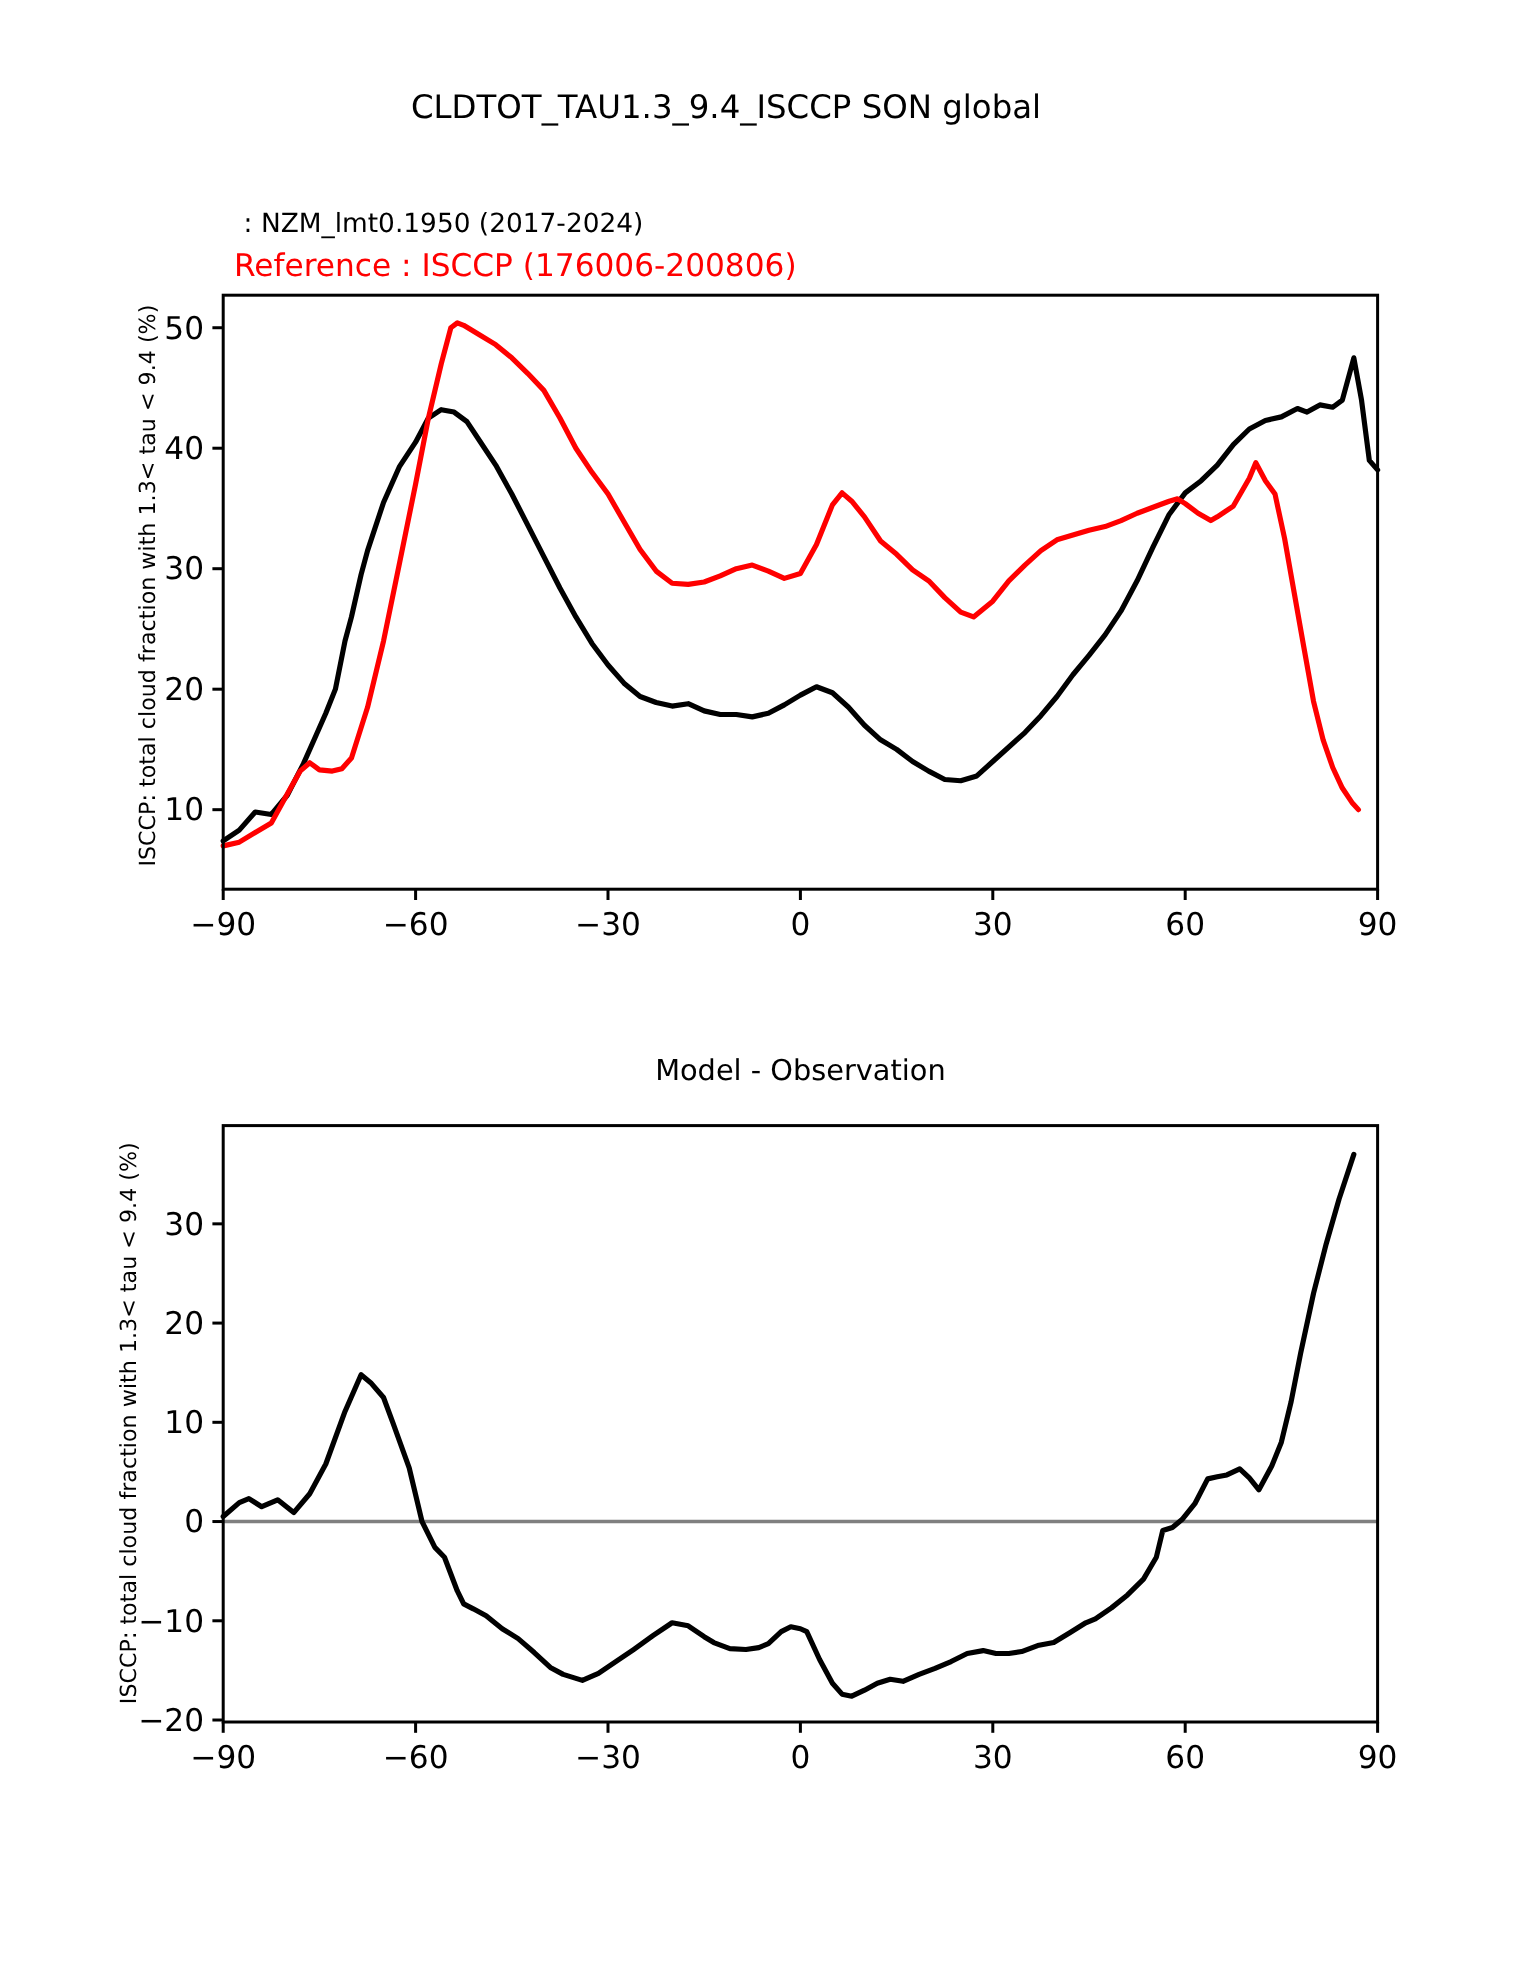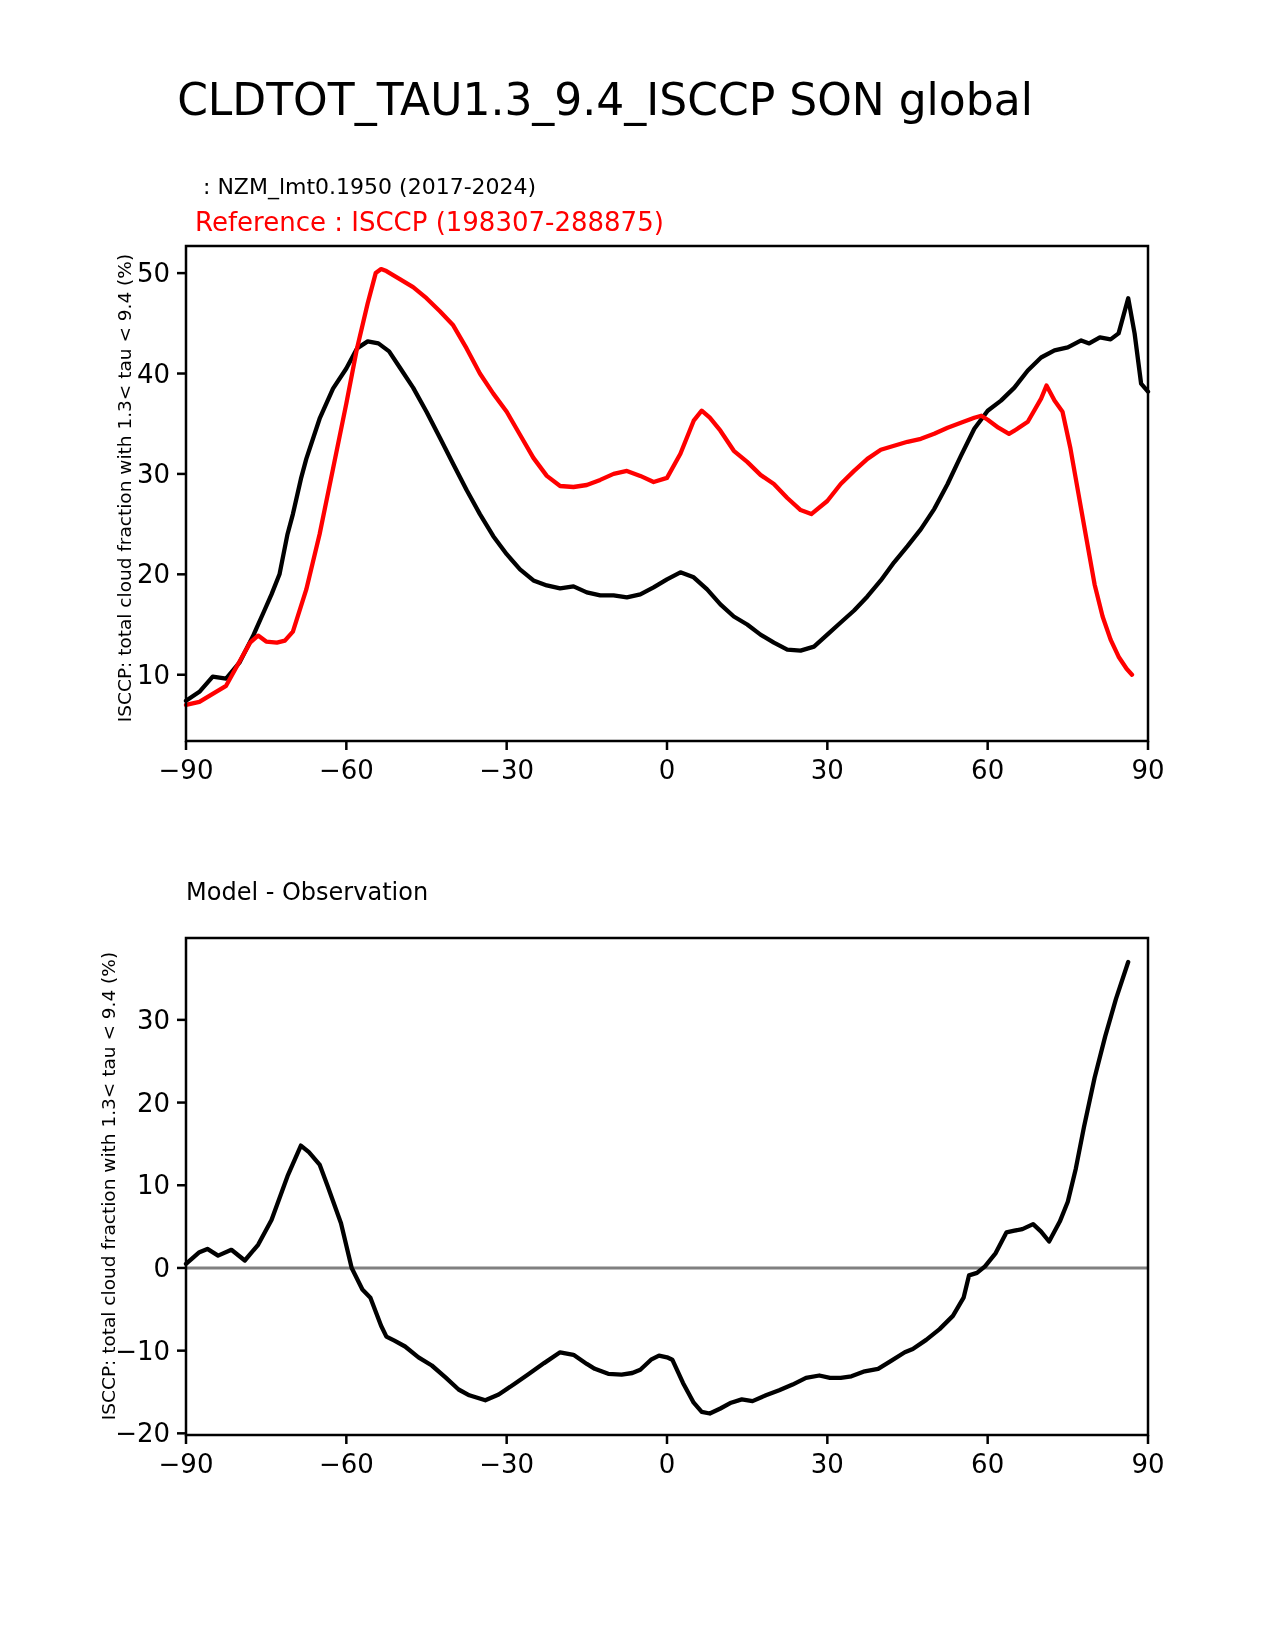--- a/index.html
+++ b/index.html
@@ -1,33 +1,33 @@
 <!DOCTYPE html>
 <html><head>
 <meta charset="utf-8">
 <style>
   html,body{margin:0;padding:0;background:#ffffff;}
   body{width:1275px;height:1650px;position:relative;font-family:"DejaVu Sans","Liberation Sans",sans-serif;color:#000;overflow:hidden;}
   .abs{position:absolute;white-space:nowrap;}
-  #fig-title{top:74px;left:0;width:1210px;text-align:center;font-size:44px;}
+  #fig-title{top:74px;left:0;width:1210px;text-align:center;font-size:27px;}
   #legend-model{top:174px;left:203px;font-size:22px;color:#000;}
   #legend-reference{top:207px;left:195px;font-size:26px;color:#ff0000;}
-  #subplot2-title{top:878px;left:186px;width:962px;text-align:left;font-size:24px;}
+  #subplot2-title{top:878px;left:186px;width:962px;text-align:center;font-size:24px;}
   .ylab{font-size:18.5px;transform:translate(-50%,-50%) rotate(-90deg);transform-origin:center center;}
   #ylabel-top{left:124px;top:488px;}
   #ylabel-bottom{left:108px;top:1186px;}
   svg{position:absolute;left:0;top:0;font-family:"DejaVu Sans","Liberation Sans",sans-serif;}
   svg text{fill:#000;font-size:26px;}
 </style>
 </head>
 <body>
 
 <div class="abs" id="fig-title">CLDTOT_TAU1.3_9.4_ISCCP SON global</div>
 <div class="abs" id="legend-model">: NZM_lmt0.1950 (2017-2024)</div>
-<div class="abs" id="legend-reference">Reference : ISCCP (198307-288875)</div>
+<div class="abs" id="legend-reference">Reference : ISCCP (176006-200806)</div>
 <div class="abs ylab" id="ylabel-top">ISCCP: total cloud fraction with 1.3&lt; tau &lt; 9.4 (%)</div>
 <div class="abs ylab" id="ylabel-bottom">ISCCP: total cloud fraction with 1.3&lt; tau &lt; 9.4 (%)</div>
 <div class="abs" id="subplot2-title">Model - Observation</div>
 
 <svg id="figure-canvas" width="1275" height="1650" viewBox="0 0 1275 1650">
   <g id="chart-0">
       <polyline points="186.0,700.8 199.4,691.8 212.7,676.7 226.1,678.7 239.4,662.7 252.8,636.6 263.5,612.5 271.5,594.4 279.5,574.3 287.5,534.2 292.9,514.1 300.9,478.9 306.3,458.9 319.6,418.7 333.0,388.6 346.3,368.5 357.0,348.4 367.7,341.4 378.4,343.4 389.1,351.4 399.8,367.5 413.1,387.6 426.5,411.7 439.9,437.8 453.2,463.9 466.6,490.0 479.9,514.1 493.3,536.2 506.7,554.2 520.0,569.3 533.4,580.4 546.8,585.4 560.1,588.4 573.5,586.4 586.8,592.4 600.2,595.4 613.6,595.4 626.9,597.4 640.3,594.4 653.6,587.4 667.0,579.3 680.4,572.3 693.7,577.3 707.1,589.4 720.4,604.4 733.8,616.5 747.2,624.5 760.5,634.6 773.9,642.6 787.3,649.6 800.6,650.6 814.0,646.6 827.3,634.6 840.7,622.5 854.1,610.5 867.4,596.4 880.8,580.4 894.1,562.3 907.5,546.2 920.9,529.1 934.2,509.1 947.6,484.0 960.9,455.8 974.3,428.7 987.7,410.7 1001.0,400.6 1014.4,387.6 1027.8,370.5 1041.1,357.5 1054.5,350.4 1067.8,347.4 1081.2,340.4 1089.2,343.4 1099.9,337.4 1110.6,339.4 1118.6,333.4 1128.2,298.2 1134.6,333.4 1141.1,383.6 1148.0,391.6" fill="none" stroke="#000000" stroke-width="4.3" stroke-linejoin="round" stroke-linecap="round"></polyline>
       <polyline points="186.0,704.9 199.4,701.8 212.7,693.8 226.1,685.8 239.4,661.7 250.1,642.6 258.1,635.6 266.2,641.6 276.9,642.6 284.9,640.6 292.9,631.6 306.3,589.4 319.6,534.2 333.0,468.9 346.3,403.6 357.0,348.4 367.7,303.2 375.7,273.1 381.1,269.1 386.4,271.1 399.8,279.1 413.1,287.2 426.5,298.2 439.9,311.3 453.2,325.3 466.6,348.4 479.9,373.5 493.3,393.6 506.7,411.7 520.0,434.8 533.4,457.9 546.8,475.9 560.1,486.0 573.5,487.0 586.8,485.0 600.2,479.9 613.6,473.9 626.9,470.9 640.3,475.9 653.6,482.0 667.0,477.9 680.4,453.8 693.7,420.7 701.7,410.7 709.8,417.7 720.4,430.7 733.8,450.8 747.2,461.9 760.5,474.9 773.9,484.0 787.3,498.0 800.6,510.1 811.3,514.1 827.3,501.0 840.7,484.0 854.1,470.9 867.4,458.9 880.8,449.8 894.1,445.8 907.5,441.8 920.9,438.8 934.2,433.8 947.6,427.7 960.9,422.7 974.3,417.7 981.3,415.7 987.7,419.7 998.4,427.7 1009.0,433.8 1014.4,430.7 1027.8,421.7 1041.1,398.6 1046.5,385.6 1054.5,400.6 1062.5,411.7 1070.5,448.8 1078.5,494.0 1086.5,539.2 1094.6,584.4 1102.6,616.5 1110.6,639.6 1118.6,656.7 1126.6,668.7 1132.0,674.7" fill="none" stroke="#ff0000" stroke-width="4.3" stroke-linejoin="round" stroke-linecap="round"></polyline>
       <rect x="186" y="246" width="962" height="495" fill="none" stroke="#000000" stroke-width="2.5"></rect>
       <line x1="186" y1="741" x2="186" y2="750" stroke="#000" stroke-width="2.5"></line>

